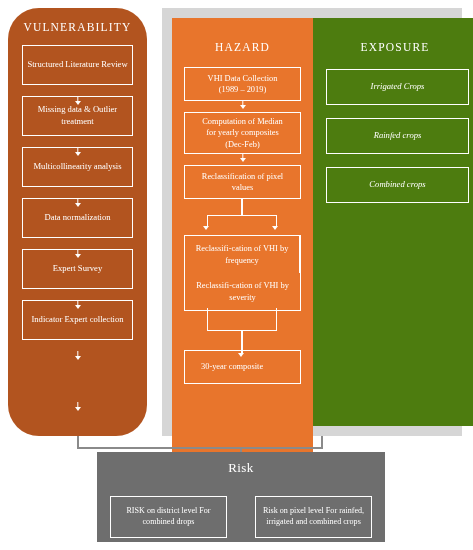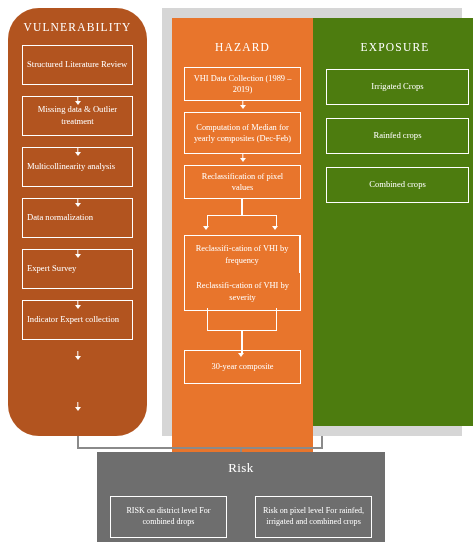--- a/index.html
+++ b/index.html
@@ -50,21 +50,21 @@
     position: relative;
     margin: 0 14px;
     box-sizing: border-box;
     border: 1.4px solid #ffffff;
     color: #ffffff;
     font-size: 8.6px;
     line-height: 1.35;
     text-align: center;
     display: flex;
     align-items: center;
-    justify-content: flex-start;
+    justify-content: center;
     padding: 3px 4px;
     height: 40px;
   }
   .vbox + .vbox { margin-top: 11px; }
 
   
   #gray-wrap {
     left: 162px;
     top: 8px;
     width: 300px;
@@ -104,37 +104,38 @@
     position: relative;
     margin: 0 12px;
     box-sizing: border-box;
     border: 1.4px solid #ffffff;
     color: #ffffff;
     font-size: 8.4px;
     line-height: 1.35;
     text-align: center;
     display: flex;
     align-items: center;
-    justify-content: center;
-    padding: 3px 8px;
+    justify-content: flex-start;
+    padding: 3px 16px;
   }
 
   .ebox {
     position: relative;
     margin: 0 8px 13px 13px;
     box-sizing: border-box;
     border: 1.4px solid #ffffff;
     color: #ffffff;
     font-size: 8.6px;
     line-height: 1.35;
     text-align: center;
     display: flex;
     align-items: center;
     justify-content: center;
     height: 36px;
+    font-style: italic;
   }
 
   
   .split-pair {
     position: relative;
     margin: 0 12px;
     display: flex;
     box-sizing: border-box;
     border: 1.4px solid #ffffff;
     height: 76px;

